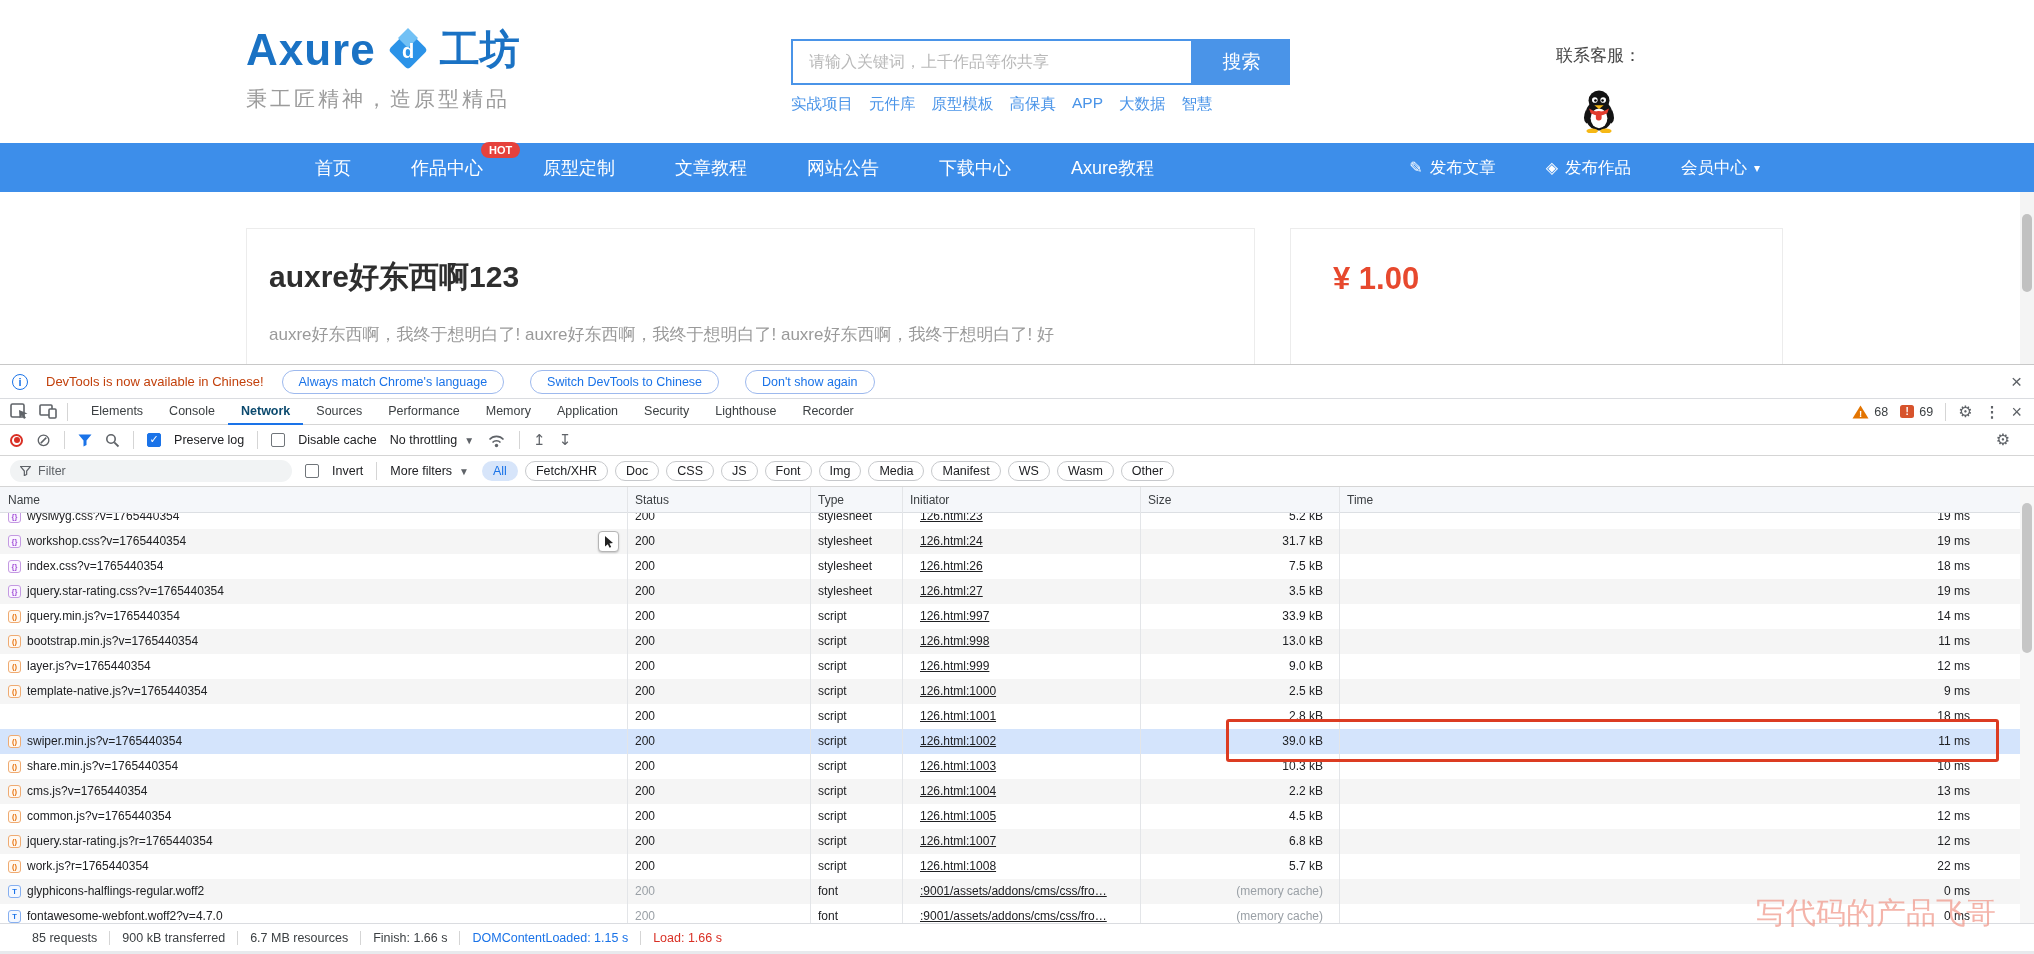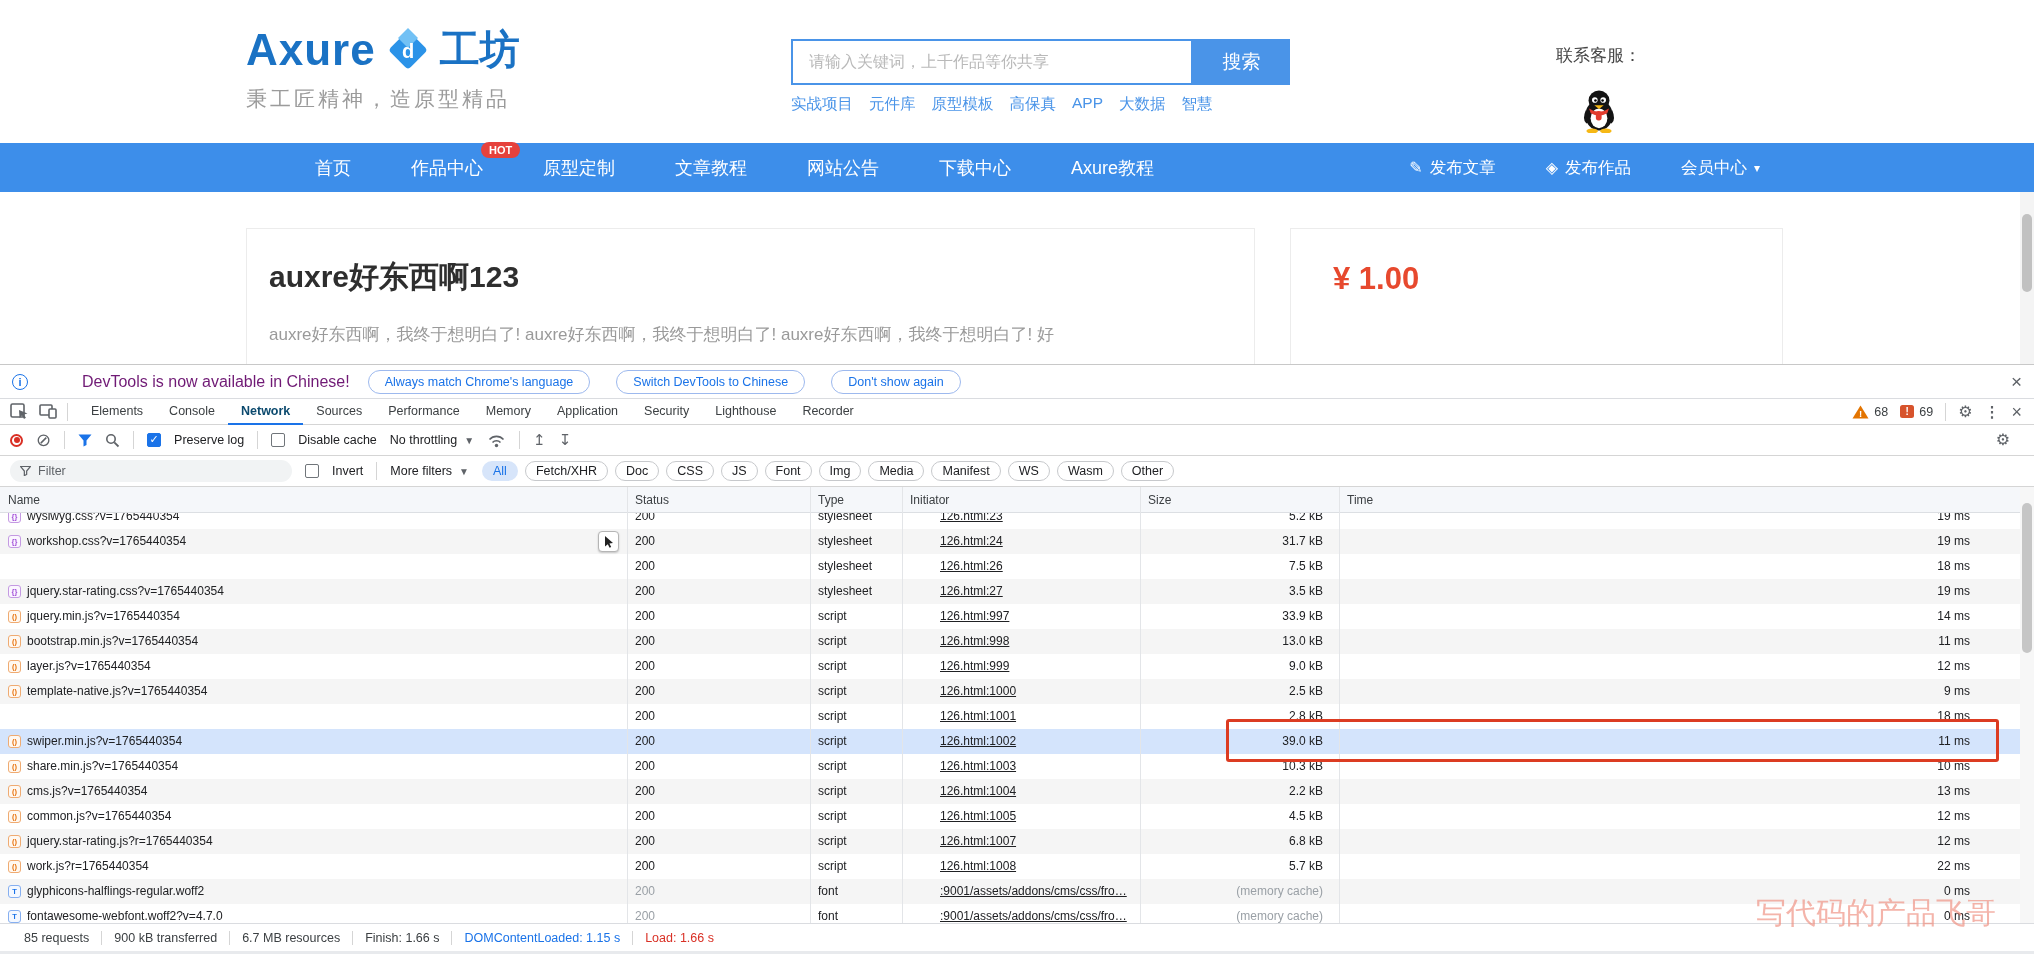--- a/index.html
+++ b/index.html
@@ -44,21 +44,21 @@
   .price { margin:32px 0 0 42px; font-size:31px; font-weight:bold; color:#e7492e; }
 
   .page-scrollbar { position:absolute; right:0; top:0; width:14px; height:364px; background:#f4f4f4; }
   .page-scroll-thumb { position:absolute; left:2px; top:22px; width:10px; height:78px; background:#c1c1c1; border-radius:5px; }
 
   
   .devtools { position:absolute; top:364px; left:0; width:2034px; height:590px; background:#fff; border-top:1px solid #c8c8c8; font-size:12.5px; color:#202124; }
 
   .infobar { position:absolute; top:0; left:0; right:0; height:34px; background:#fff; border-bottom:1px solid #dadce0; display:flex; align-items:center; gap:18px; padding-left:12px; }
   .info-icon { width:16px; height:16px; border:1.5px solid #1a73e8; border-radius:50%; color:#1a73e8; font-size:11px; font-weight:bold; display:flex; align-items:center; justify-content:center; flex:0 0 auto; }
-  .infobar-msg { font-size:16px; color:#701a75;margin-left:36px; }
+  .infobar-msg { font-size:13px; color:#c2410c; }
   .infobar-buttons { display:flex; gap:26px; }
   .infobar-btn { border:1px solid #9db9ee; border-radius:14px; background:#fff; color:#1a73e8; font-size:12.5px; padding:4px 16px; cursor:pointer; white-space:nowrap; }
   .infobar-close { margin-left:auto; margin-right:12px; font-size:19px; color:#5f6368; cursor:pointer; }
 
   .tabbar { position:absolute; top:34px; left:0; right:0; height:26px; border-bottom:1px solid #d5d5d5; display:flex; align-items:center; background:#fff; }
   .tabbar-icons { display:flex; align-items:center; gap:10px; padding:0 10px; }
   .tb-divider { width:1px; height:18px; background:#d5d5d5; }
   .tabs { display:flex; height:26px; }
   .tab { padding:0 13px; line-height:25px; color:#3c4043; cursor:pointer; white-space:nowrap; }
   .tab.active { color:#0c4a6e; border-bottom:2px solid #1a73e8; font-weight:bold; }
@@ -97,39 +97,39 @@
 
   .rows { position:absolute; top:26px; left:0; right:0; bottom:0; overflow:hidden; }
   .net-row { position:relative; height:25px; font-size:12px; color:#202124; cursor:pointer; }
   .rows .net-row:nth-of-type(2n) { background:#f5f5f5; }
   .net-row:first-of-type { margin-top:-9px; }
   .net-row.selected { background:#d4e4fc !important; }
   .net-row span { line-height:25px; }
   .c-name { position:absolute; left:8px; width:585px; display:flex; align-items:center; overflow:hidden; white-space:nowrap; }
   .c-status { position:absolute; left:635px; width:170px; }
   .c-type { position:absolute; left:818px; width:82px; overflow:hidden; white-space:nowrap; }
-  .c-init { position:absolute; left:940px; width:222px; overflow:hidden; white-space:nowrap; text-decoration:underline; }
+  .c-init { position:absolute; left:920px; width:222px; overflow:hidden; white-space:nowrap; text-decoration:underline; }
   .c-size { position:absolute; left:1140px; width:191px; text-align:right; padding-right:8px; }
   .c-time { position:absolute; left:1307px; width:673px; text-align:right; padding-right:10px; }
   .net-row.cached .c-status, .net-row.cached .c-size { color:#9aa0a6; }
   .file-icon { width:13px; height:13px; border-radius:3px; margin-right:6px; flex:0 0 auto; border:1px solid; display:inline-flex; align-items:center; justify-content:center; font-size:7.5px; font-weight:bold; line-height:1; }
   .icon-css { color:#a34fd8; border-color:#c49aе2; border-color:#c49ae2; background:#fbf6ff; }
   .icon-css::before { content:"{}"; }
   .icon-js { color:#e8710a; border-color:#efab72; background:#fff8f1; }
   .icon-js::before { content:"()"; }
   .icon-font { color:#1a73e8; border-color:#86aff0; background:#f4f8ff; }
   .icon-font::before { content:"T"; }
   .cursor-box { position:absolute; left:598px; top:2px; width:21px; height:21px; background:#fff; border:1px solid #b5b5b5; border-radius:4px; box-shadow:0 1px 2px rgba(0,0,0,.2); display:flex; align-items:center; justify-content:center; z-index:6; }
 
   .annotation-box { position:absolute; left:1226px; top:719px; width:773px; height:43px; border:3px solid #dc3c22; border-radius:3px; z-index:40; pointer-events:none; }
 
   .dt-scrollbar { position:absolute; right:0; top:122px; width:14px; height:436px; background:#f7f7f7; z-index:10; }
   .dt-scroll-thumb { position:absolute; left:2px; top:16px; width:10px; height:150px; background:#c6c6c6; border-radius:5px; }
 
-  .status-bar { position:absolute; top:558px; left:0; right:0; height:28px; border-top:1px solid #dadce0; display:flex; align-items:center; background:#fff; padding-left:12px; }
+  .status-bar { position:absolute; top:558px; left:0; right:0; height:28px; border-top:1px solid #dadce0; display:flex; align-items:center; background:#fff; padding-left:20px; }
   .sb-item { padding:0 12px; border-right:1px solid #d5d5d5; font-size:12.5px; color:#3c4043; white-space:nowrap; }
   .sb-item:last-child { border-right:none; }
   .sb-item.blue { color:#1a73e8; }
   .sb-item.red { color:#d93025; }
   .bottom-strip { position:absolute; top:586px; left:0; right:0; height:4px; background:#e8eaed; }
 
   .watermark { position:absolute; right:38px; top:893px; font-size:30px; color:rgba(238,140,125,0.65); z-index:60; pointer-events:none; white-space:nowrap; }
 </style>
 </head>
 <body>
@@ -415,20 +415,24 @@
                 <path d="M1 0 L9 7 L5.4 7.4 L7.2 11 L5.6 11.8 L3.8 8.2 L1 10.6 Z" fill="#222"></path>
               </svg>
             </span>
             <span class="c-status">200</span>
             <span class="c-type">stylesheet</span>
             <span class="c-init">126.html:24</span>
             <span class="c-size">31.7 kB</span>
             <span class="c-time">19 ms</span>
           </div>
           <div class="net-row">
+            <span class="c-name">
+              <span class="file-icon icon-css"></span>
+              <span>index.css?v=1765440354</span>
+            </span>
 
             <span class="c-status">200</span>
             <span class="c-type">stylesheet</span>
             <span class="c-init">126.html:26</span>
             <span class="c-size">7.5 kB</span>
             <span class="c-time">18 ms</span>
           </div>
           <div class="net-row">
             <span class="c-name">
               <span class="file-icon icon-css"></span>

